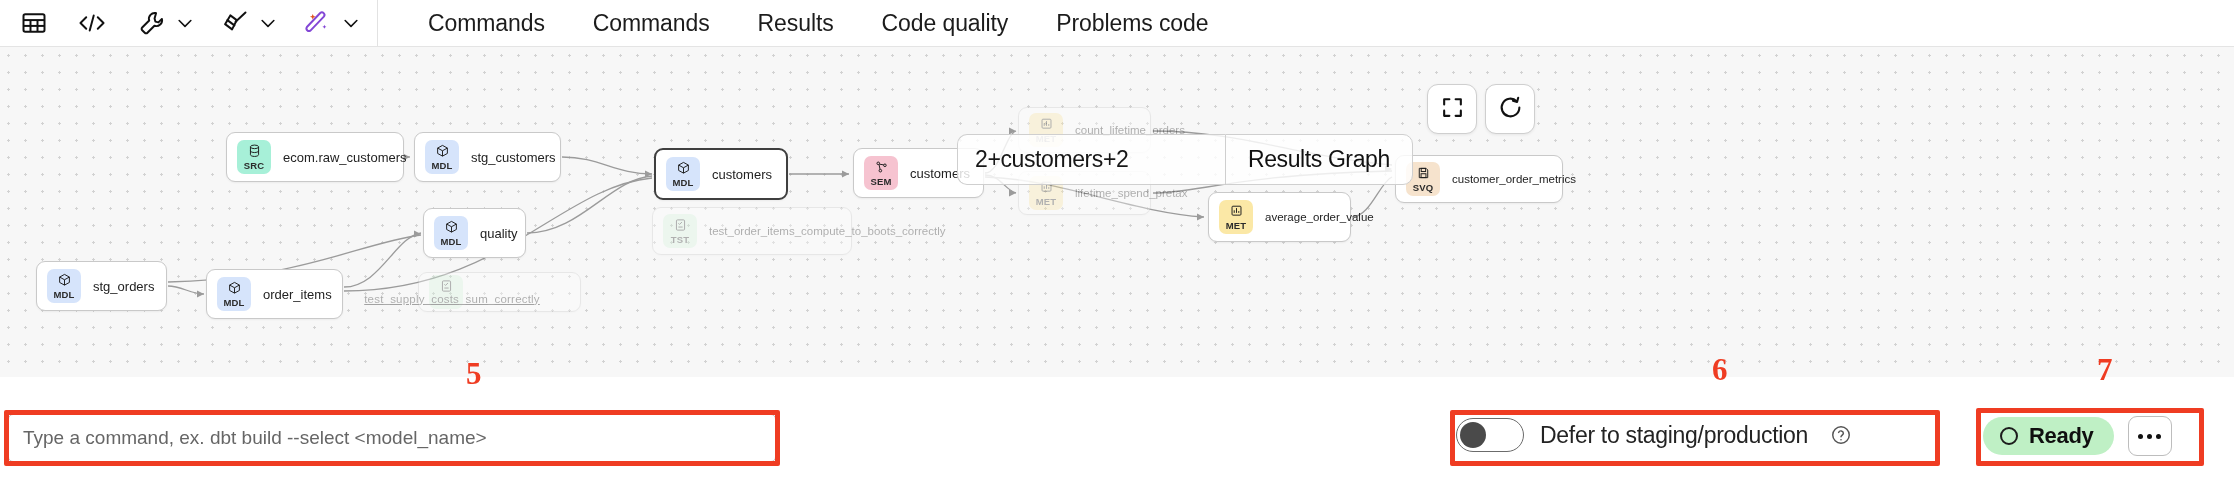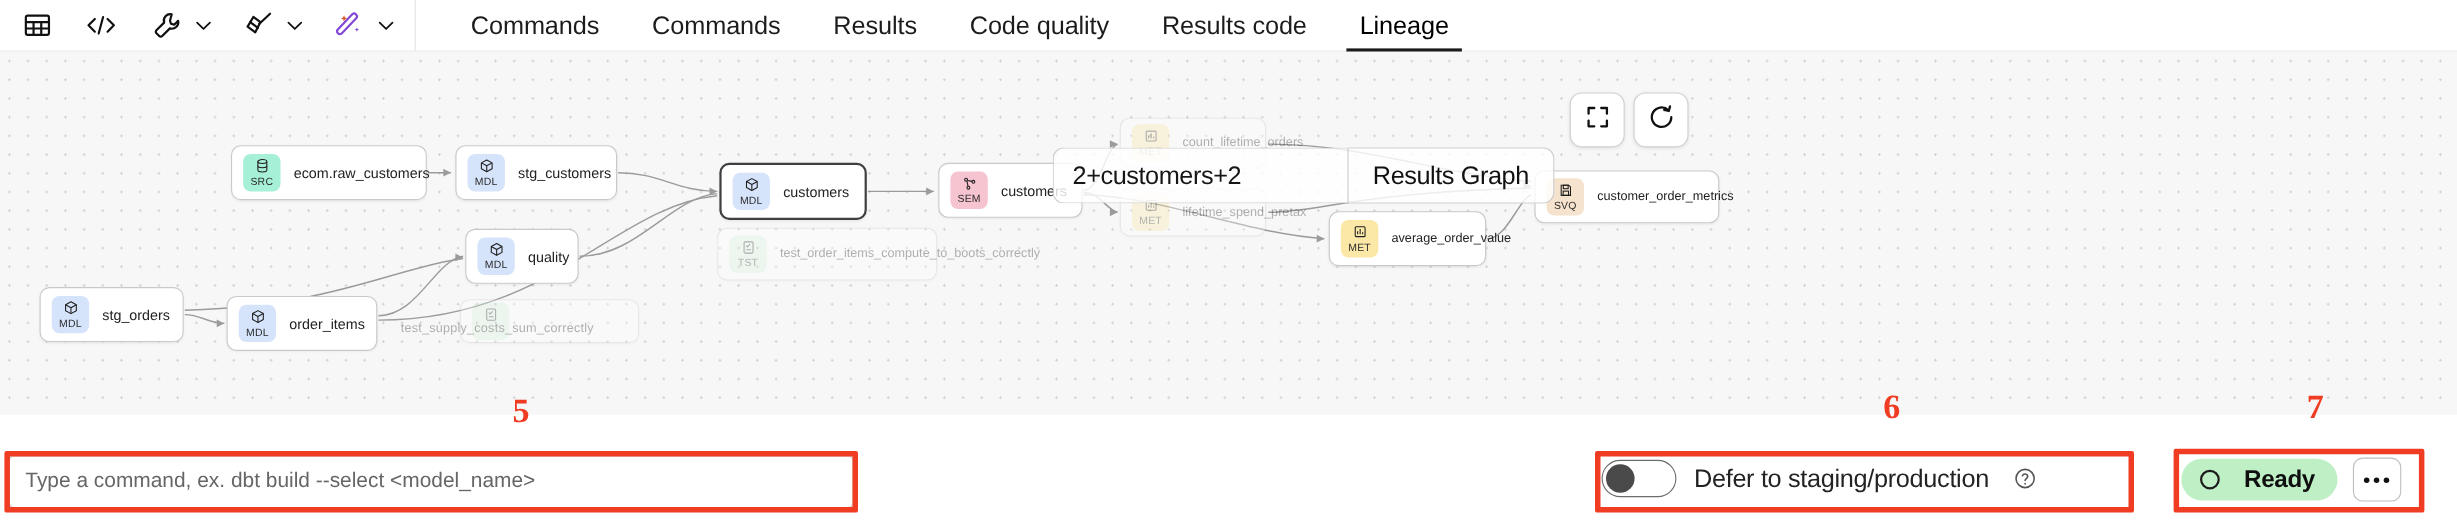--- a/index.html
+++ b/index.html
@@ -73,21 +73,21 @@
   .node.faded { opacity: 0.34; }
   .badge {
     width: 34px; height: 34px; border-radius: 7px;
     display: flex; flex-direction: column;
     align-items: center; justify-content: center;
     flex: 0 0 auto;
     font-size: 9.5px; line-height: 1;
     color: #2b2b2b; letter-spacing: 0.2px;
   }
   .badge .glyph { display:flex; align-items:center; justify-content:center; height: 15px; }
-  .badge .bl { margin-top: 2px; font-weight: 400; }
+  .badge .bl { margin-top: 2px; font-weight: 700; }
   .b-src { background: #a7f0d8; }
   .b-mdl { background: #d6e4fb; }
   .b-sem { background: #f6c3d0; }
   .b-met { background: #fbe8a6; }
   .b-tst { background: #d8f5df; }
   .b-svq { background: #f6e3cd; }
   .node-label {
     margin-left: 12px; font-size: 13px; color: #222;
     white-space: nowrap;
   }
@@ -155,21 +155,21 @@
     background: #4a4a4a;
   }
   .defer-label { font-size: 23px; color: #232323; letter-spacing: -0.3px; white-space: nowrap; text-align: right; }
   .help-icon { margin-left: 6px; cursor: pointer; display:flex; align-items:center; }
 
   .status-wrap {
     position: absolute; left: 1983px; top: 416px;
     display: flex; align-items: center; gap: 14px;
   }
   .ready-pill {
-    display: flex; align-items: center; gap: 22px;
+    display: flex; align-items: center; gap: 11px;
     background: #bff0c5;
     border-radius: 19px;
     height: 38px; padding: 0 20px 0 17px;
     cursor: pointer;
   }
   .ready-dot {
     width: 18px; height: 18px; border-radius: 50%;
     border: 2px solid #1c1c1c; background: transparent;
   }
   .ready-text { font-size: 22px; color: #0f0f0f; font-weight: 700; letter-spacing:-0.3px; }
@@ -266,22 +266,21 @@
       </div>
 
       <div class="tb-divider"></div>
     </div>
 
     <div class="tabs">
       <div class="tab">Commands</div>
       <div class="tab">Commands</div>
       <div class="tab">Results</div>
       <div class="tab">Code quality</div>
-      <div class="tab">Results code</div>
-      <div class="tab active">Lineage</div>
+      <div class="tab">Problems code</div>
     </div>
   </div>
 
   <div class="canvas">
 
     <svg class="edges" viewBox="0 0 2234 338" preserveAspectRatio="none">
       <g fill="none" stroke="#9b9b9b" stroke-width="1.3">
 
         <path d="M389,110 L410,110"></path>
 
@@ -313,21 +312,21 @@
         <polygon points="421,187 414,183.5 414,190.5"></polygon>
         <polygon points="204,247 197,243.5 197,250.5"></polygon>
         <polygon points="849,127 842,123.5 842,130.5"></polygon>
         <polygon points="1016,84 1009,80.5 1009,87.5"></polygon>
         <polygon points="1016,146 1009,142.5 1009,149.5"></polygon>
         <polygon points="1204,170 1197,166.5 1197,173.5"></polygon>
         <polygon points="1392,122 1385,118.5 1385,125.5"></polygon>
       </g>
     </svg>
 
-    <div class="node" style="left:210px;top:85px;width:178px;height:50px;">
+    <div class="node" style="left:226px;top:85px;width:178px;height:50px;">
       <div class="badge b-src">
         <span class="glyph">
           <svg width="13" height="14" viewBox="0 0 16 17" fill="none" stroke="#1e1e1e" stroke-width="1.2">
             <ellipse cx="8" cy="3.4" rx="5" ry="2.2"></ellipse>
               <path d="M3 3.4v9.6c0 1.2 2.2 2.2 5 2.2s5-1 5-2.2V3.4"></path>
             <path d="M3 8.2c0 1.2 2.2 2.2 5 2.2s5-1 5-2.2"></path>
           </svg>
         </span>
         <span class="bl">SRC</span>
       </div>
@@ -421,21 +420,21 @@
             <rect x="3" y="2.2" width="10" height="12.6" rx="1.3"></rect>
               <path d="M5.4 6.4 6.8 7.8 9.8 4.8"></path>
               <path d="M5.4 11h5.2"></path>
           </svg>
         </span>
         <span class="bl">TST</span>
       </div>
       <span class="node-label sm" style="white-space:normal;line-height:1.25">test_order_items_compute_to_boots_correctly</span>
     </div>
 
-    <div class="node faded" style="left:418px;top:225px;width:163px;height:40px;">
+    <div class="node faded" style="left:418px;top:225px;width:163px;height:40px;text-decoration:underline;">
       <div class="badge b-tst">
         <span class="glyph">
           <svg width="13" height="14" viewBox="0 0 16 17" fill="none" stroke="#1e1e1e" stroke-width="1.2">
             <rect x="3" y="2.2" width="10" height="12.6" rx="1.3"></rect>
               <path d="M5.4 6.4 6.8 7.8 9.8 4.8"></path>
               <path d="M5.4 11h5.2"></path>
           </svg>
         </span>
         <span class="node-label sm">test_supply_costs_sum_correctly</span>
       </div>

